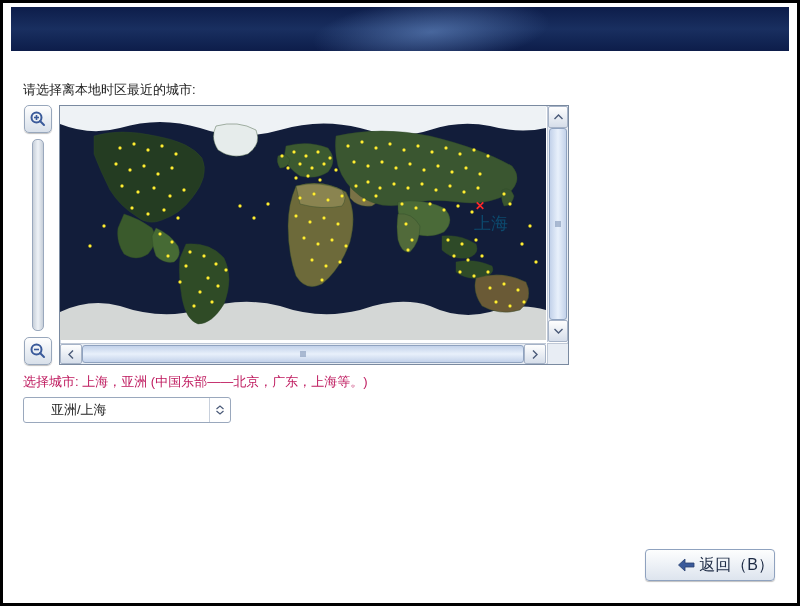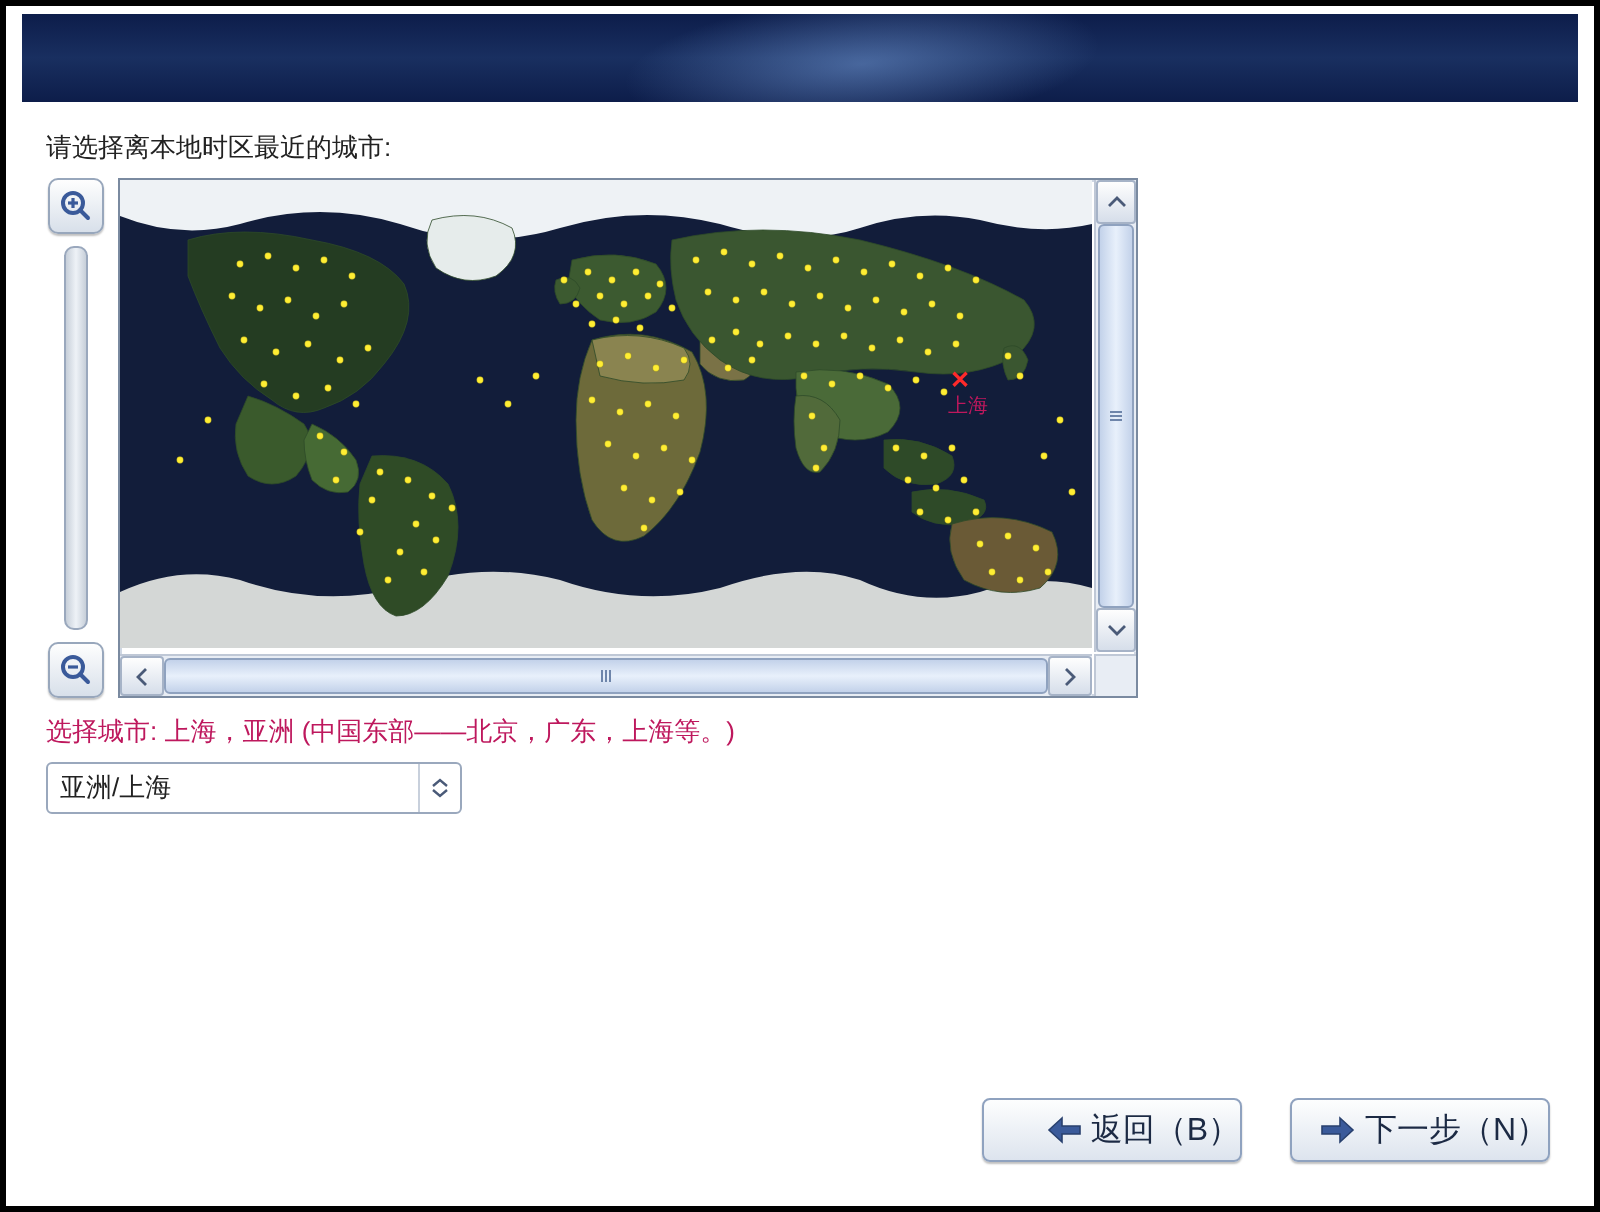--- a/index.html
+++ b/index.html
@@ -40,21 +40,21 @@
     transform: rotate(-5deg);
   }
   .content {
     position: absolute;
     left: 20px;
     top: 58px;
     right: 20px;
   }
   .prompt {
     color: #222;
-    margin-top: 4px;
+    margin-top: 20px;
   }
   
   .map-row {
     display: flex;
     margin-top: 6px;
   }
   .zoom-col {
     width: 30px;
     display: flex;
     flex-direction: column;
@@ -103,22 +103,22 @@
   .sel-marker {
     position: absolute;
     font-size: 12px;
     line-height: 12px;
     color: #ff2a2a;
     font-weight: bold;
     pointer-events: none;
   }
   .sel-label {
     position: absolute;
-    color: #be185d;
-    font-size: 10px;
+    color: #0c4a6e;
+    font-size: 17px;
     font-weight: normal;
     pointer-events: none;
   }
   
   .vscroll {
     position: absolute;
     top: 0;
     bottom: 22px;
     right: 0;
     width: 20px;
@@ -214,21 +214,21 @@
     height: 26px;
     border: 1px solid #9aa8bd;
     border-radius: 3px;
     background: #fff;
     display: flex;
     align-items: center;
     padding-left: 6px;
     box-sizing: border-box;
     cursor: pointer;
   }
-  .combo-value { flex: 1; color: #222; }
+  .combo-value { flex: 1; color: #222; margin-left: 21px; }
   .combo-spin {
     width: 20px;
     height: 24px;
     border-left: 1px solid #c8d0dc;
     display: flex;
     flex-direction: column;
     align-items: center;
     justify-content: center;
   }
   .checkbox-row {
@@ -545,20 +545,14 @@
   </div>
 
 
   <div class="button-bar">
     <div class="btn">
       <svg width="18" height="14" viewBox="0 0 18 14">
         <path d="M8 1 L1.5 7 L8 13 L8 9 L17 9 L17 5 L8 5 Z" fill="#3a5a9a" stroke="#28406e" stroke-width="0.8"></path>
       </svg>
       <span>返回（B）</span>
     </div>
-    <div class="btn">
-      <svg width="18" height="14" viewBox="0 0 18 14">
-        <path d="M10 1 L16.5 7 L10 13 L10 9 L1 9 L1 5 L10 5 Z" fill="#3a5a9a" stroke="#28406e" stroke-width="0.8"></path>
-      </svg>
-      <span>下一步（N）</span>
-    </div>
   </div>
 </div>
 
 </body></html>

